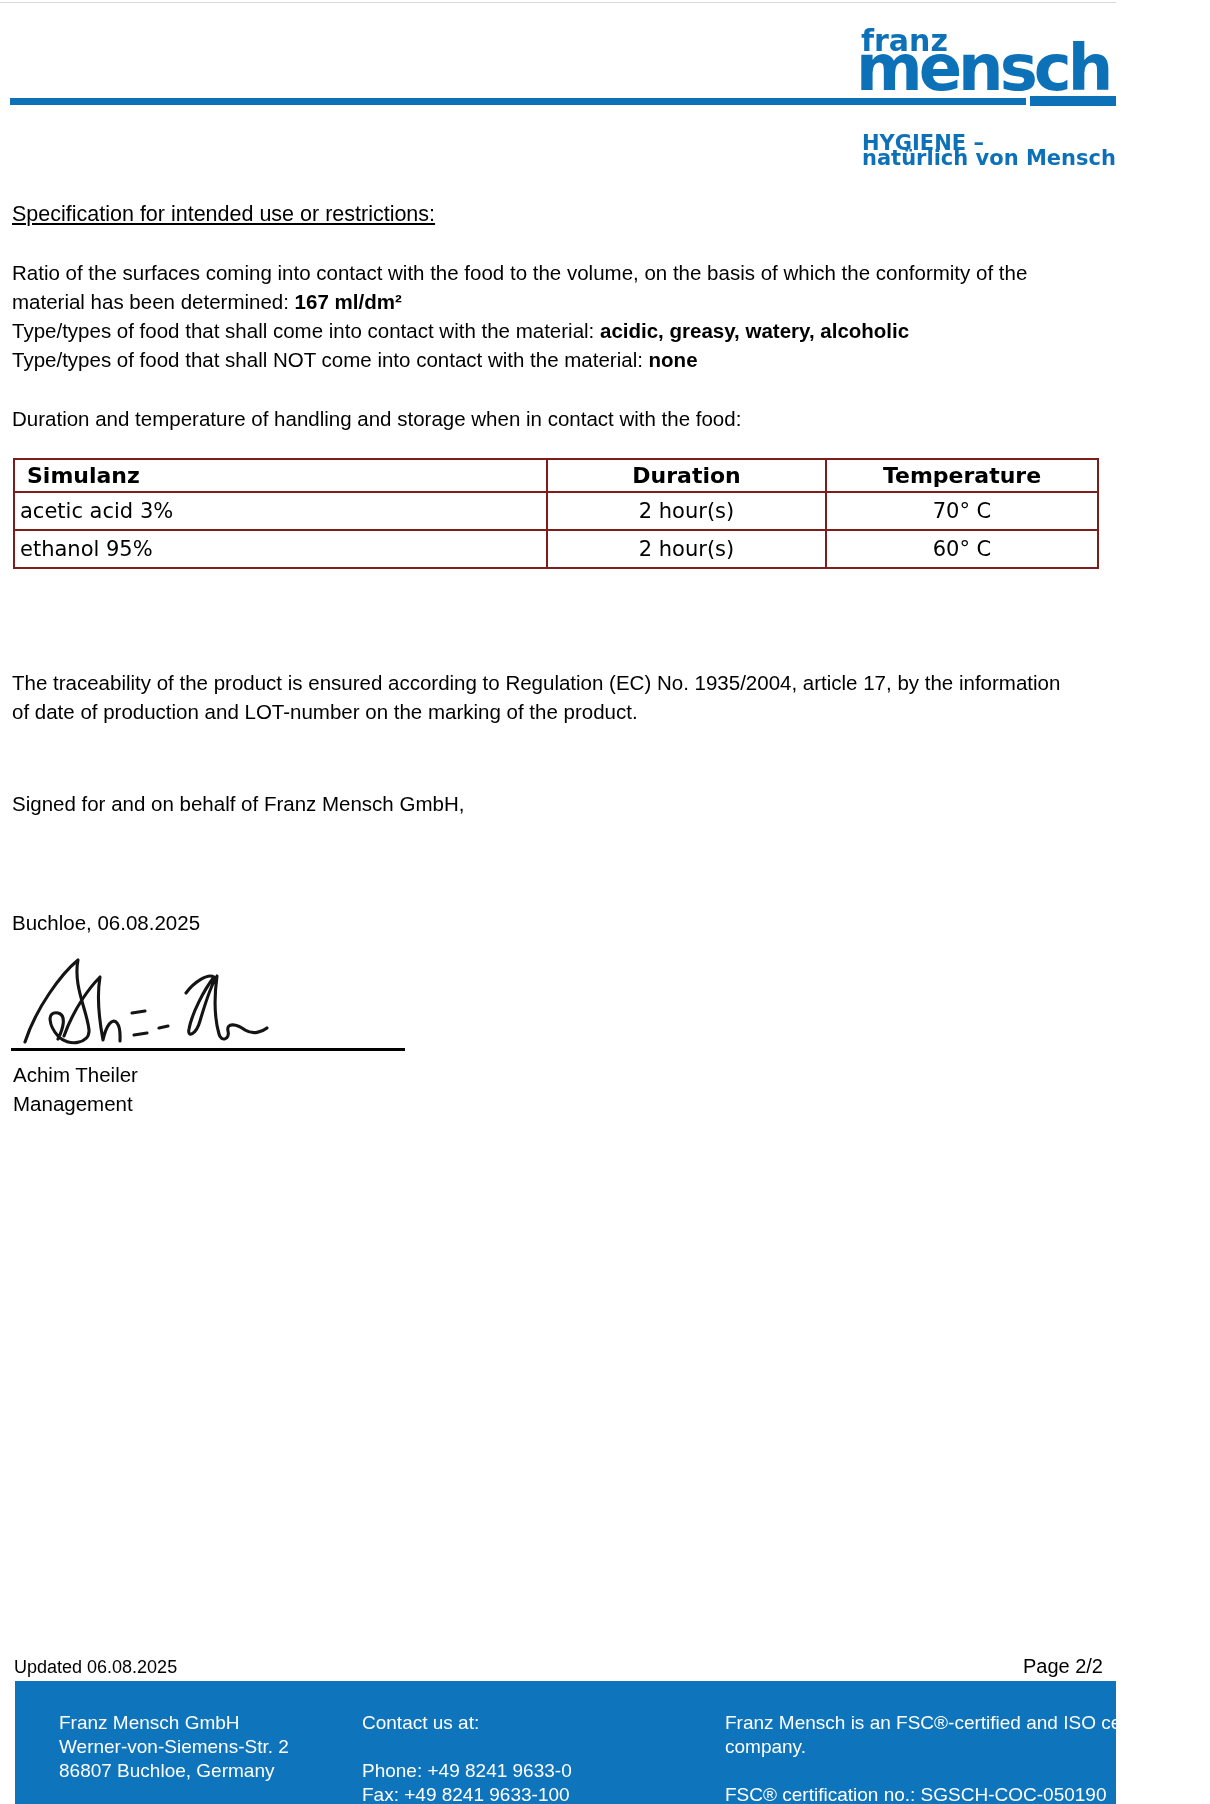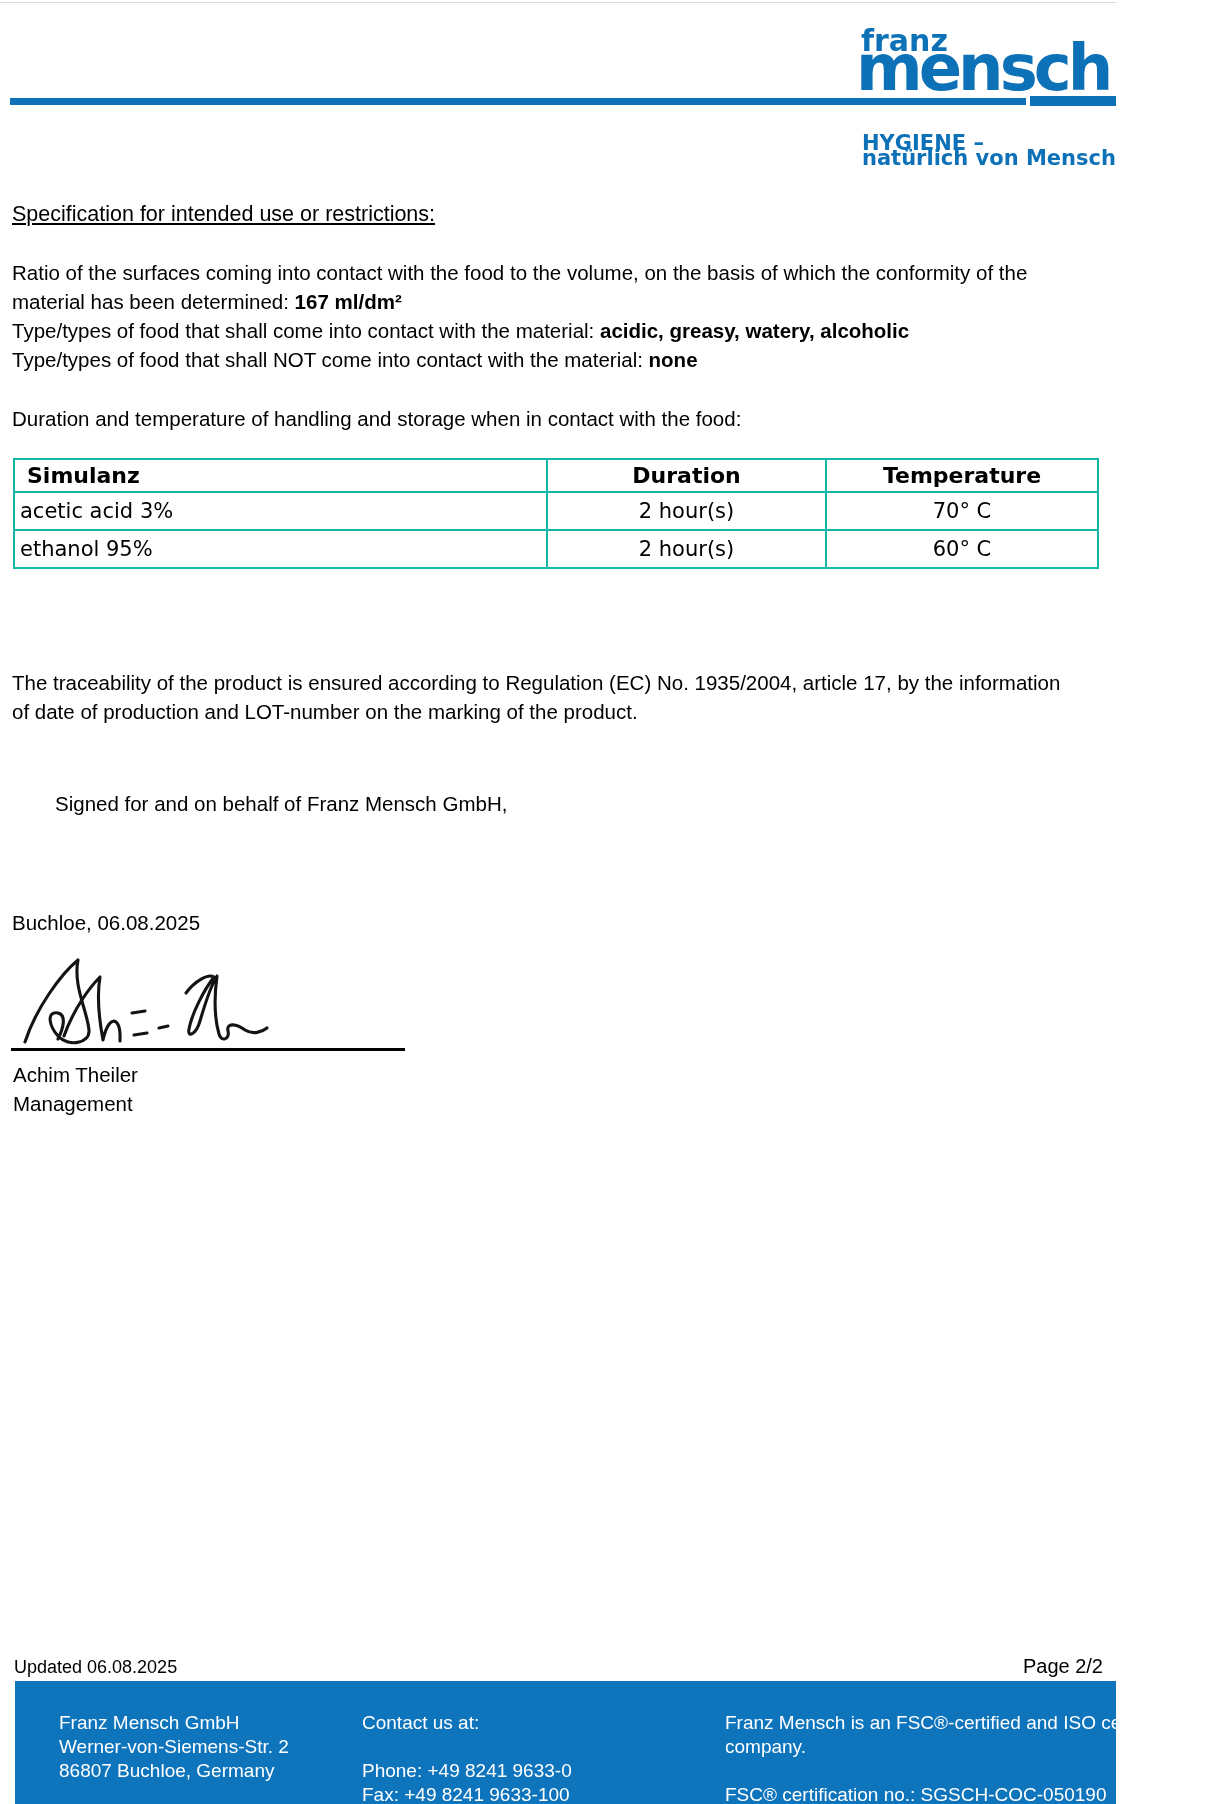--- a/index.html
+++ b/index.html
@@ -51,34 +51,34 @@
   .section-heading {
     left: 12px; top: 200px;
     font-size: 21.5px; text-decoration: underline;
   }
   .para { left: 12px; width: 1055px; }
   .p-ratio { top: 258px; }
   .p-contact { top: 316px; }
   .p-nocontact { top: 345px; }
   .p-duration { top: 404px; }
   .p-trace { top: 668px; }
-  .p-signed { top: 789px; margin-left: 43px; }
+  .p-signed { top: 789px; }
   .p-place { top: 908px; }
   .bold { font-weight: 700; }
 
   
   .sim-table {
     left: 13px; top: 458px;
     border-collapse: collapse;
     font-family: "DejaVu Sans", sans-serif;
     font-size: 21px;
     table-layout: fixed;
     width: 1084px;
   }
-  .sim-table th, .sim-table td { border: 2px solid #14b8a6; }
+  .sim-table th, .sim-table td { border: 2px solid #7f1d1d; }
   .sim-table th {
     font-size: 22px; font-weight: 700; height: 33px;
     text-align: center; vertical-align: middle;
   }
   .sim-table th.c1 { text-align: left; padding-left: 12px; }
   .sim-table td { height: 38px; text-align: center; vertical-align: middle; }
   .sim-table td.c1 { text-align: left; padding-left: 5px; margin-top: 38px; }
   .col1 { width: 533px; }
   .col2 { width: 279px; }
   .col3 { width: 272px; }

